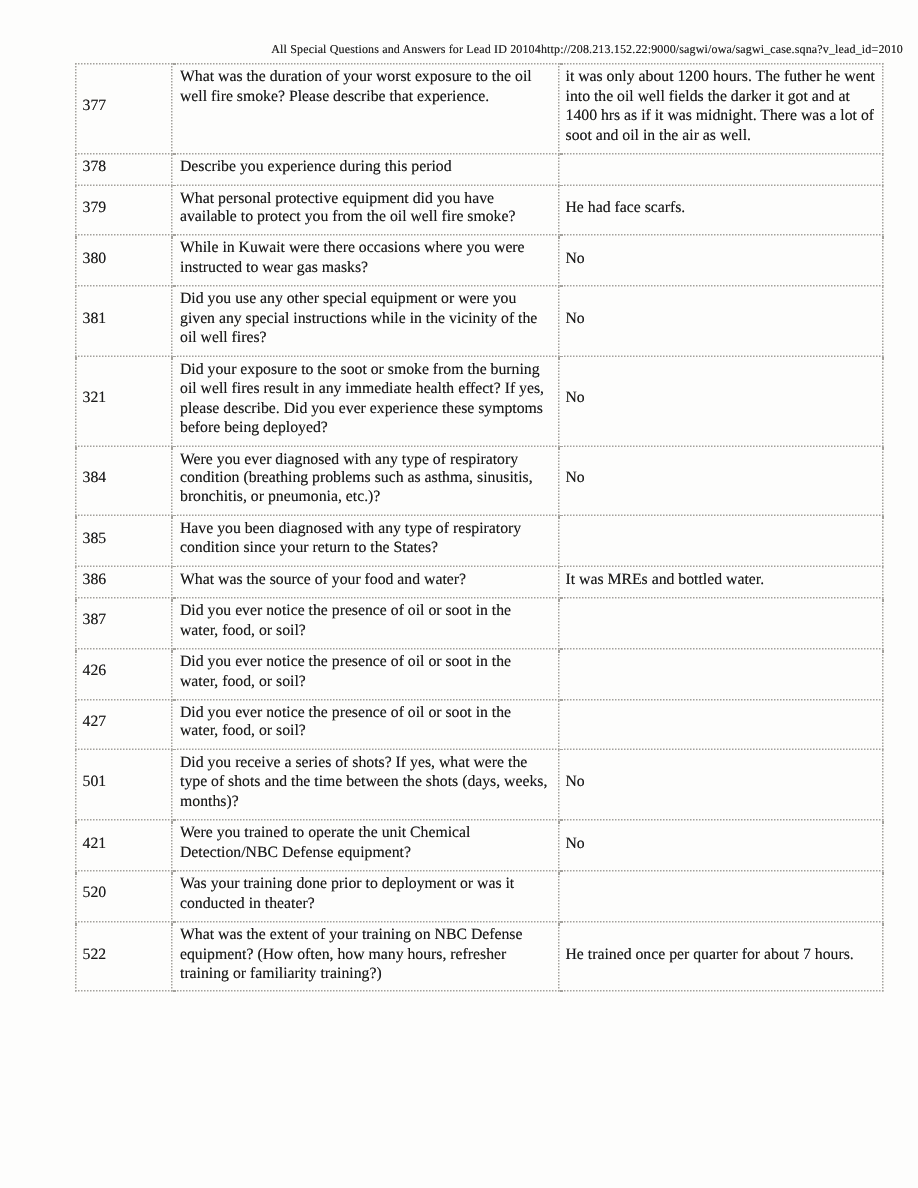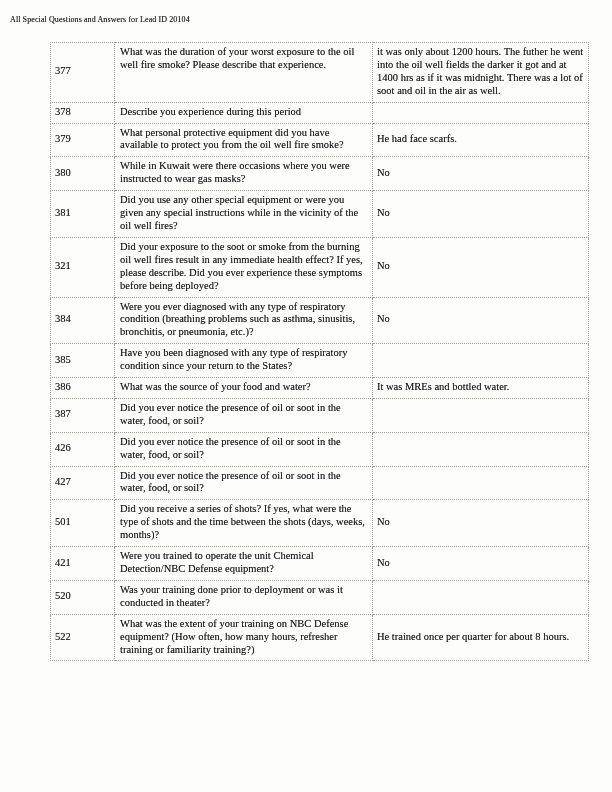--- a/index.html
+++ b/index.html
@@ -11,25 +11,25 @@
     position: relative;
     width: 612px;
     height: 792px;
     background: #fdfdfc;
     font-family: "Liberation Serif", serif;
     color: #1c1c1c;
     overflow: hidden;
   }
   .page-header {
     position: absolute;
-    top: 15px;
+    top: 28px;
     left: 10px;
     right: 10px;
     display: flex;
-    justify-content: flex-start;
+    justify-content: flex-end;
     align-items: baseline;
     font-size: 8px;
     letter-spacing: 0.1px;
     color: #222;
   }
   .qa-table {
     position: absolute;
     left: 50px;
     top: 42px;
     width: 510px;
@@ -76,20 +76,21 @@
     text-shadow: 0 0 0.35px rgba(20,20,20,0.55);
   }
 </style>
 </head>
 <body>
 
 <div class="page">
 
   <div class="page-header">
     <span>All Special Questions and Answers for Lead ID 20104</span>
+    <span>http://208.213.152.22:9000/sagwi/owa/sagwi_case.sqna?v_lead_id=2010</span>
   </div>
 
   <table class="qa-table">
     <tbody id="qa-tbody">
   <tr>
     <td class="col-num">377</td>
     <td class="col-q">What was the duration of your worst exposure to the oil well fire smoke? Please describe that experience.</td>
     <td class="col-a">it was only about 1200 hours. The futher he went into the oil well fields the darker it got and at 1400 hrs as if it was midnight. There was a lot of soot and oil in the air as well.</td>
   </tr>
 
@@ -174,21 +175,21 @@
 
   <tr>
     <td class="col-num">520</td>
     <td class="col-q">Was your training done prior to deployment or was it conducted in theater?</td>
     <td class="col-a"></td>
   </tr>
 
   <tr>
     <td class="col-num">522</td>
     <td class="col-q">What was the extent of your training on NBC Defense equipment? (How often, how many hours, refresher training or familiarity training?)</td>
-    <td class="col-a">He trained once per quarter for about 8 hours.</td>
+    <td class="col-a">He trained once per quarter for about 7 hours.</td>
   </tr>
 </tbody>
   </table>
 
   <div class="page-footer">
     <span>4 of 7</span>
     <span>2/24/00 9:59 AM</span>
   </div>
 
 </div>

